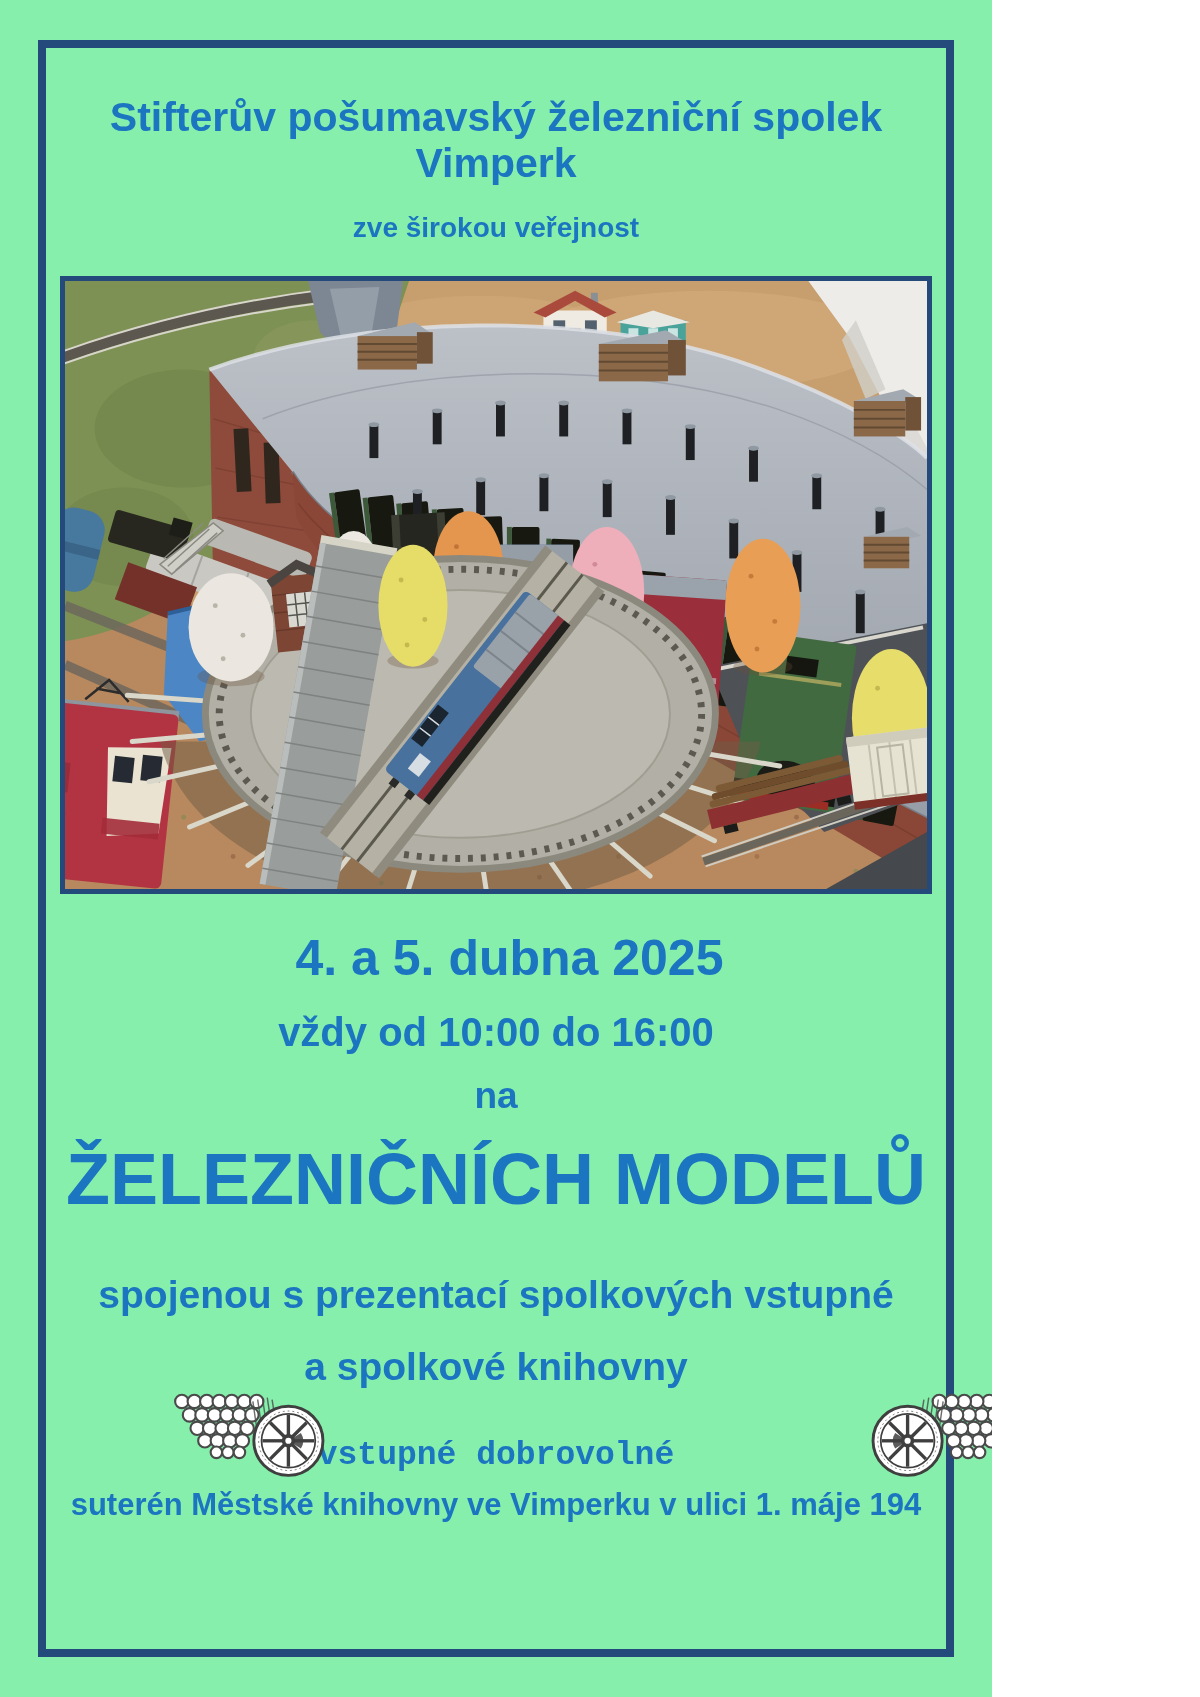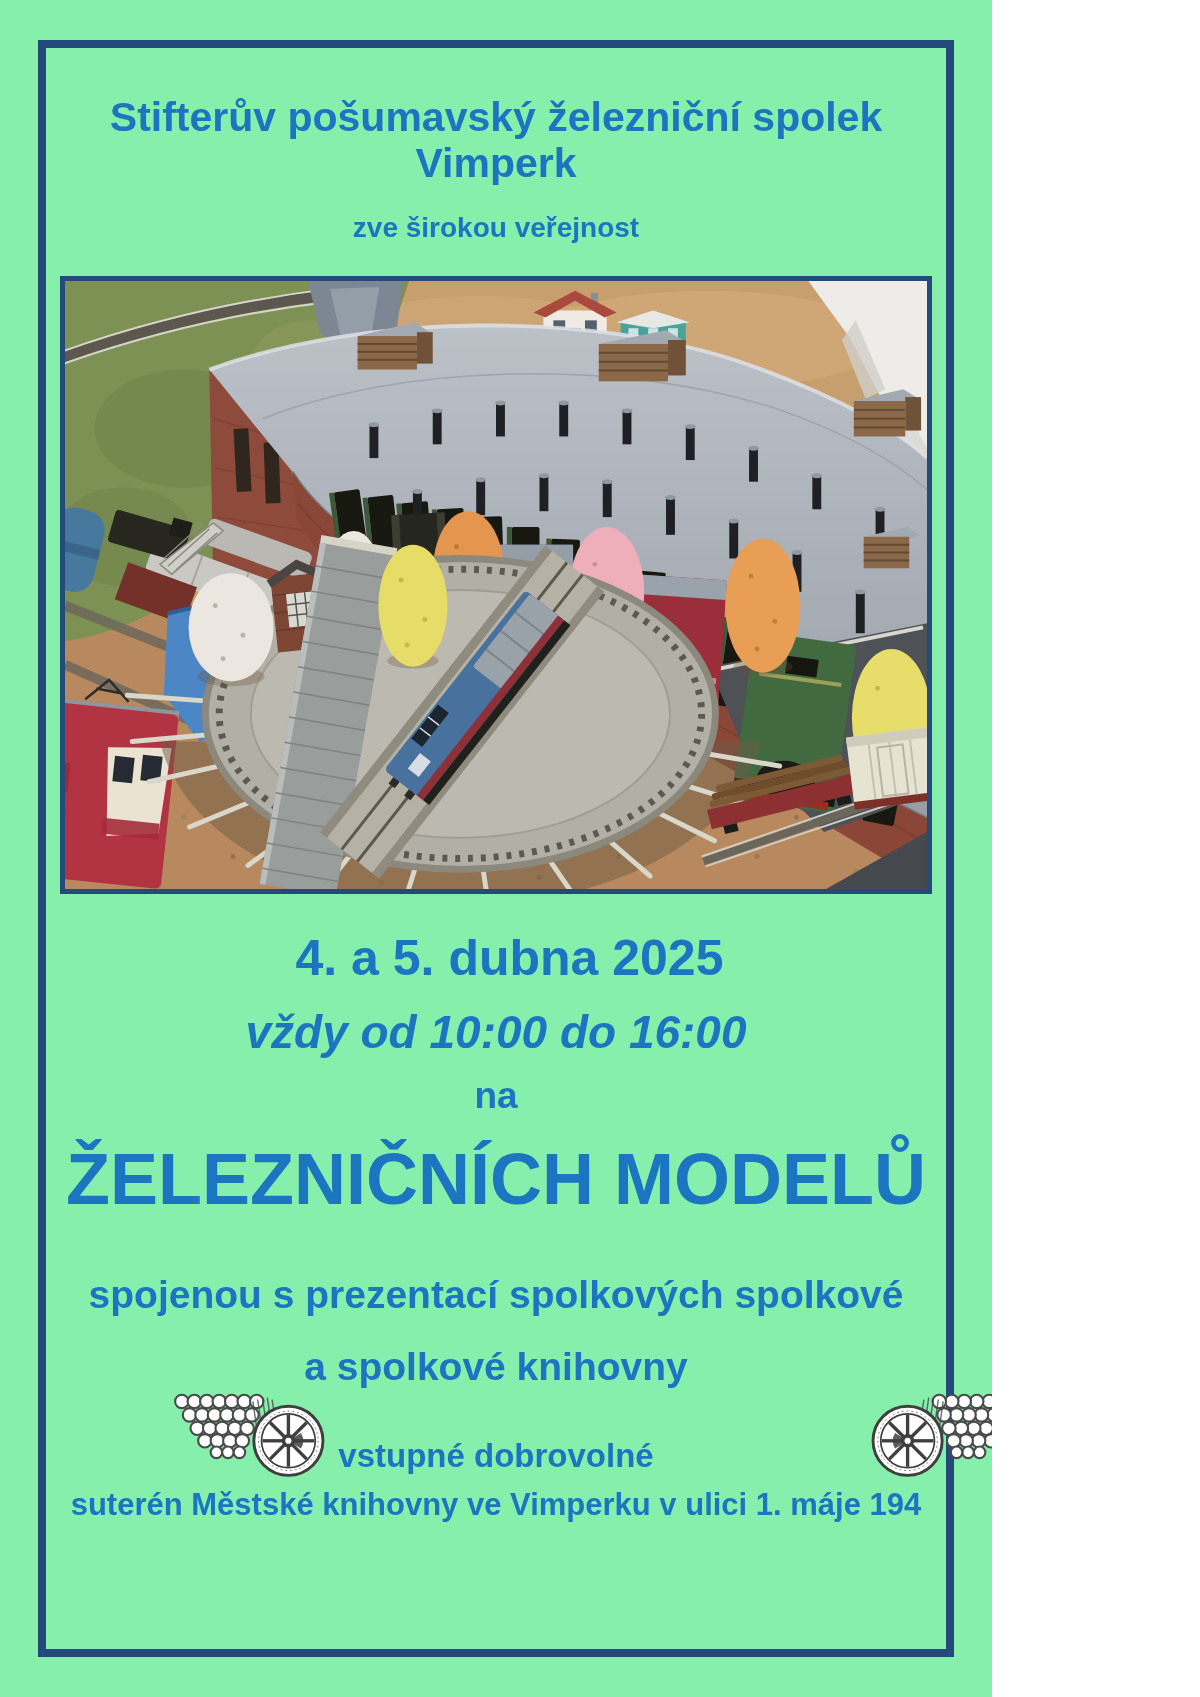--- a/index.html
+++ b/index.html
@@ -7,27 +7,27 @@
           font-family:"Liberation Sans",sans-serif;overflow:hidden;}
   .frame{position:absolute;top:40px;left:38px;right:38px;bottom:40px;
          border:8px solid #24497b;text-align:center;}
   .blue{color:#1b75c0;font-weight:bold;}
   .header1{margin:46px 10px 0;font-size:41px;line-height:46px;}
   .header2{margin:20px 10px 0;font-size:28px;line-height:44px;}
   .photo-wrap{margin:26px auto 0;width:862px;height:608px;border:5px solid #24497b;
               background:#c79e6e;position:relative;}
   .photo-wrap svg{display:block;}
   .date{margin:36px 0 0;font-size:50px;line-height:56px;padding-left:27px;}
-  .time{margin:22px 16px 0;font-size:46px;line-height:48px;font-style:italic;}
+  .time{margin:22px 16px 0;font-size:40px;line-height:48px;}
   .na{margin:18px 0 0;font-size:37px;line-height:44px;}
   .title1{margin:26px 0 0;font-size:72px;line-height:86px;letter-spacing:0px;}
   .title2{margin:18px 0 0;font-size:72px;line-height:86px;}
   .sub1{margin:48px 0 0;font-size:39px;line-height:50px;}
   .sub2{margin:22px 0 0;font-size:39px;line-height:50px;}
-  .foot1{margin:44px 0 0;font-size:33px;line-height:40px;}
+  .foot1{margin:44px 0 0;font-size:33px;line-height:40px;font-family:Liberation Mono, monospace;}
   .foot2{margin:9px 0 15px;font-size:31px;line-height:40px;}
   .logo{position:absolute;width:164px;height:96px;}
   .logo-left{left:122px;top:1340px;}
   .logo-right{left:818px;top:1340px;}
 </style>
 </head>
 <body>
 
 <div class="poster">
   <div class="frame">
@@ -498,21 +498,21 @@
             <rect y="66" width="86" height="8" fill="#7c3028"></rect>
           </g>
         </g>
       </svg>
     </div>
 
     <div class="blue date">4. a 5. dubna 2025</div>
     <div class="blue time">vždy od 10:00 do 16:00</div>
     <div class="blue na">na</div>
     <div class="blue title2">ŽELEZNIČNÍCH MODELŮ</div>
-    <div class="blue sub1">spojenou s prezentací spolkových spolkové</div>
+    <div class="blue sub1">spojenou s prezentací spolkových vstupné</div>
     <div class="blue sub2">a spolkové knihovny</div>
 
     <svg class="logo logo-left" viewBox="0 0 170 100">
       <defs>
         <g id="wingwheel">
           <g fill="#ffffff" stroke="#4a4a4a" stroke-width="2.2">
             <circle cx="14" cy="14" r="7"></circle>
               <circle cx="27" cy="14" r="7"></circle>
               <circle cx="40" cy="14" r="7"></circle>
               <circle cx="53" cy="14" r="7"></circle>

